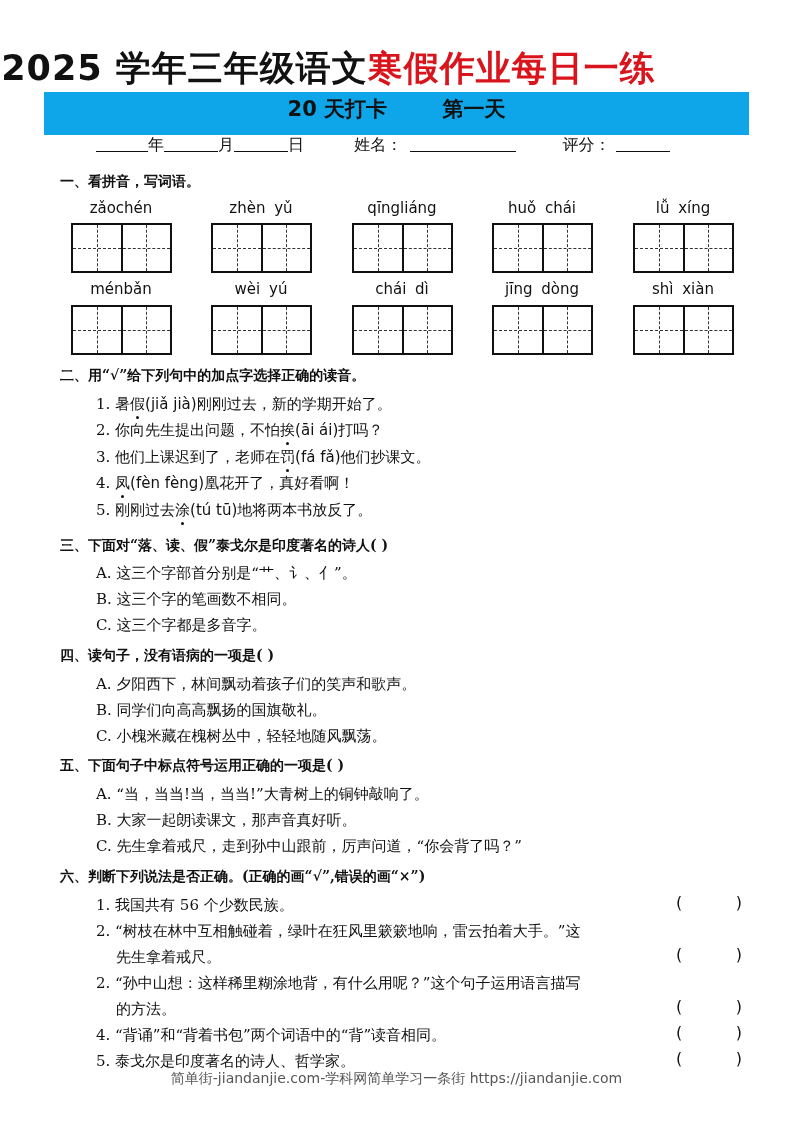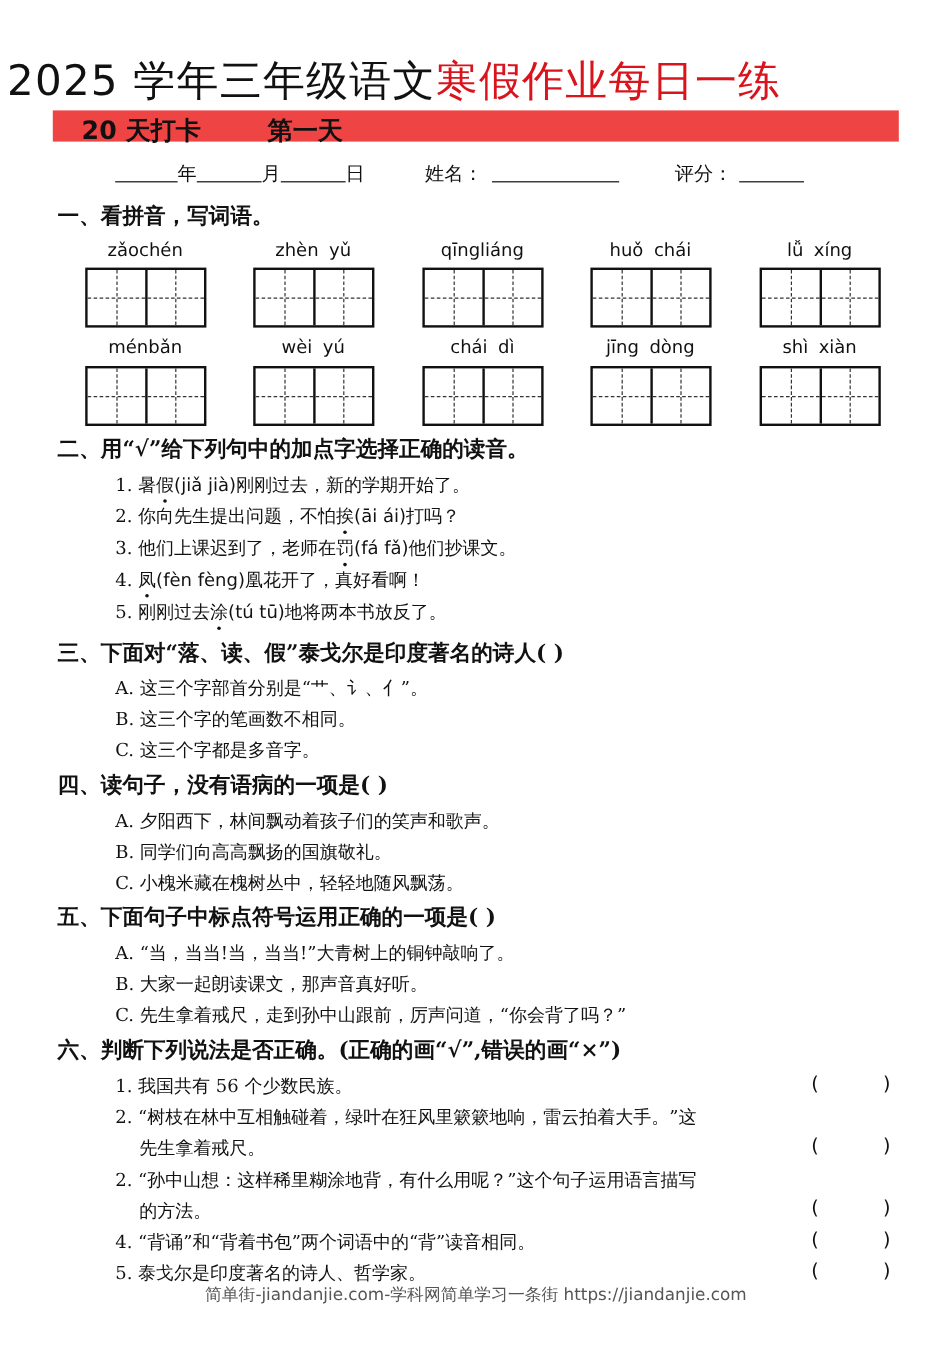--- a/index.html
+++ b/index.html
@@ -1,32 +1,32 @@
 <!DOCTYPE html>
 <html><head>
 <meta charset="utf-8">
 <style>
   html, body { margin: 0; padding: 0; background: #ffffff; }
   body { width: 793px; height: 1122px; position: relative; overflow: hidden;
          font-family: "DejaVu Sans", sans-serif; color: #111; }
   .title { position: absolute; top: 44px; left: 0; width: 657px; text-align: center;
-           font-family: "DejaVu Sans", sans-serif; font-weight: normal; font-size: 35px;
+           font-family: "DejaVu Sans", sans-serif; font-weight: bold; font-size: 35px;
            letter-spacing: 1px; line-height: 48px; white-space: nowrap; }
   .title .black { color: #111; }
   .title .red { color: #d9141c; }
-  .banner { position: absolute; left: 44px; top: 92px; width: 705px; height: 26px;
-            background: #ef4444; font-weight: bold; font-size: 21px;
+  .banner { position: absolute; left: 44px; top: 92px; width: 705px; height: 43px;
+            background: #0ea5e9; text-align: center; font-weight: bold; font-size: 21px;
             line-height: 35px; white-space: nowrap; }
   .banner span { margin: 0 24px; }
   .info { position: absolute; top: 130px; left: 96px; width: 620px; height: 30px;
           font-size: 16px; line-height: 30px; white-space: nowrap;
           font-family: "DejaVu Serif", serif; }
   .info .blank { display: inline-block; border-bottom: 1.5px solid #111; height: 18px;
                  vertical-align: middle; margin-top: -6px; }
-  .sec { position: absolute; left: 48px; font-weight: bold; font-size: 18px;
+  .sec { position: absolute; left: 60px; font-weight: bold; font-size: 14px;
          line-height: 26px; white-space: nowrap; font-family: "DejaVu Serif", serif; }
   .item { position: absolute; left: 72px; font-size: 15px; line-height: 24px;
           white-space: nowrap; font-family: "DejaVu Serif", serif; margin-left: 24px; }
   .item .py { font-family: "DejaVu Sans", sans-serif; }
   .dotchar { position: relative; display: inline-block; }
   .dotchar::after { content: ""; position: absolute; left: 50%; bottom: -3px; width: 3px;
                     height: 3px; margin-left: -1.5px; border-radius: 50%; background: #111; }
   .pinyin { position: absolute; width: 110px; text-align: center; font-size: 15px;
             font-family: "DejaVu Sans", sans-serif; line-height: 24px; white-space: nowrap;
             word-spacing: 4px; }

